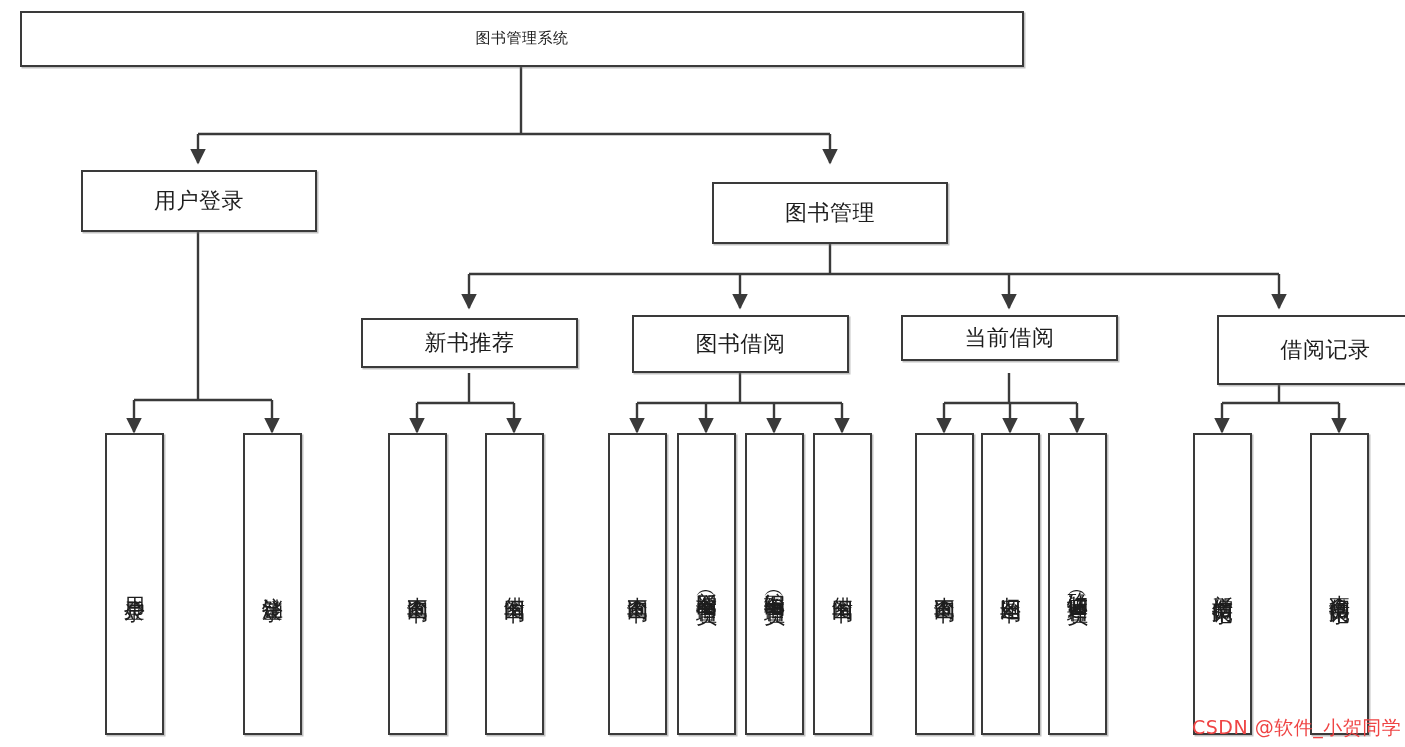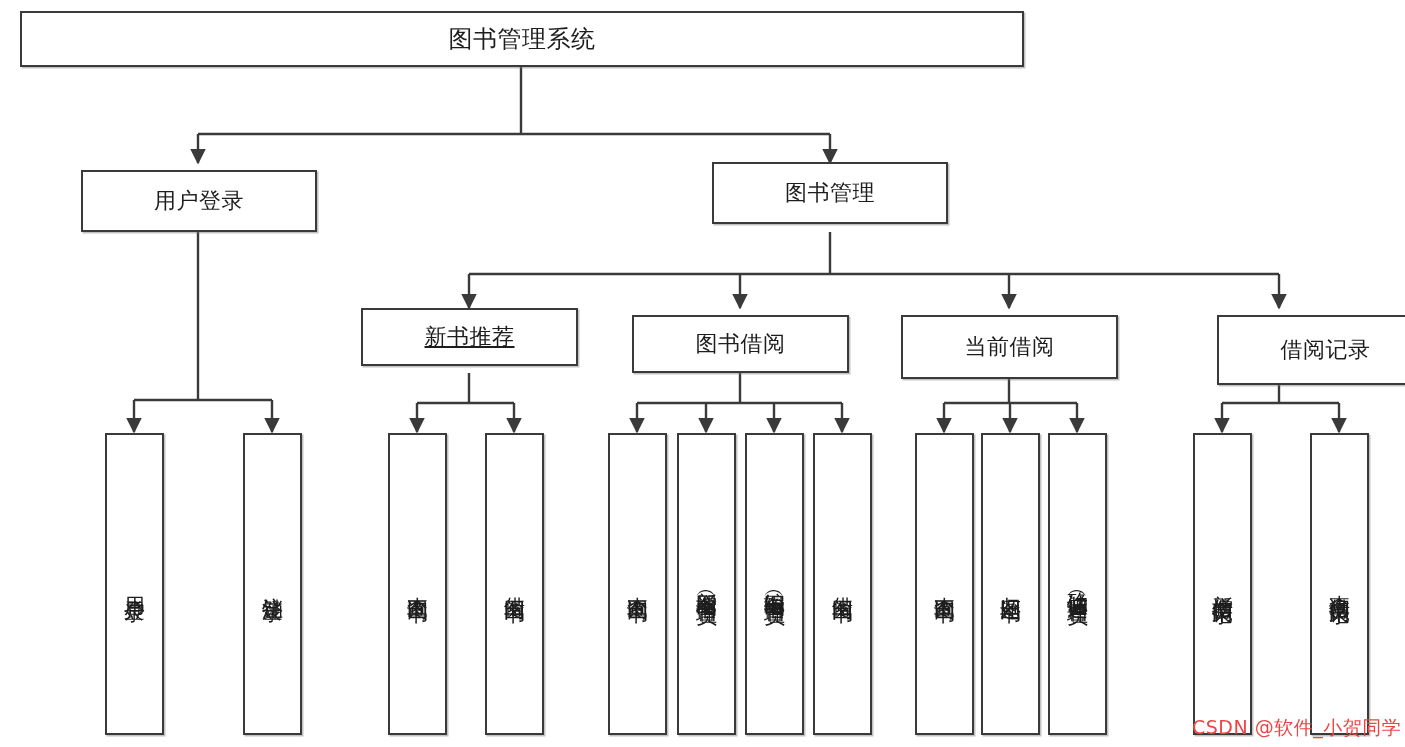--- a/index.html
+++ b/index.html
@@ -42,21 +42,21 @@
     text-align: center;
     line-height: 1.18;
     letter-spacing: 0.5px;
     white-space: nowrap;
   }
   
   .h-node .node-label {
     font-size: 22px;
   }
   #node-root .node-label {
-    font-size: 24px;
+    font-size: 15px;
   }
   
   .v-node {
     align-items: center;
     justify-content: center;
     padding: 6px 0;
   }
   .v-node .node-label {
     writing-mode: vertical-rl;
     text-orientation: upright;
@@ -130,31 +130,31 @@
     </g>
   </svg>
 
   <div class="node h-node" id="node-root" style="left:20px; top:11px; width:1004px; height:56px;">
     <span class="node-label">图书管理系统</span>
   </div>
 
   <div class="node h-node" style="left:81px; top:170px; width:236px; height:62px;">
     <span class="node-label">用户登录</span>
   </div>
-  <div class="node h-node" style="left:712px; top:162px; width:236px; height:62px;">
+  <div class="node h-node" style="left:712px; top:182px; width:236px; height:62px;">
     <span class="node-label">图书管理</span>
   </div>
 
-  <div class="node h-node" style="left:361px; top:308px; width:217px; height:58px;text-decoration:underline;">
+  <div class="node h-node" style="left:361px; top:318px; width:217px; height:50px;">
     <span class="node-label">新书推荐</span>
   </div>
   <div class="node h-node" style="left:632px; top:315px; width:217px; height:58px;font-family:Liberation Serif, serif;">
     <span class="node-label">图书借阅</span>
   </div>
-  <div class="node h-node" style="left:901px; top:315px; width:217px; height:64px;">
+  <div class="node h-node" style="left:901px; top:315px; width:217px; height:46px;">
     <span class="node-label">当前借阅</span>
   </div>
   <div class="node h-node" style="left:1217px; top:315px; width:217px; height:70px;">
     <span class="node-label">借阅记录</span>
   </div>
 
   <div class="node v-node" style="left:105px; top:433px; width:59px; height:302px;">
     <span class="node-label">用户登录</span>
   </div>
   <div class="node v-node" style="left:243px; top:433px; width:59px; height:302px;">

